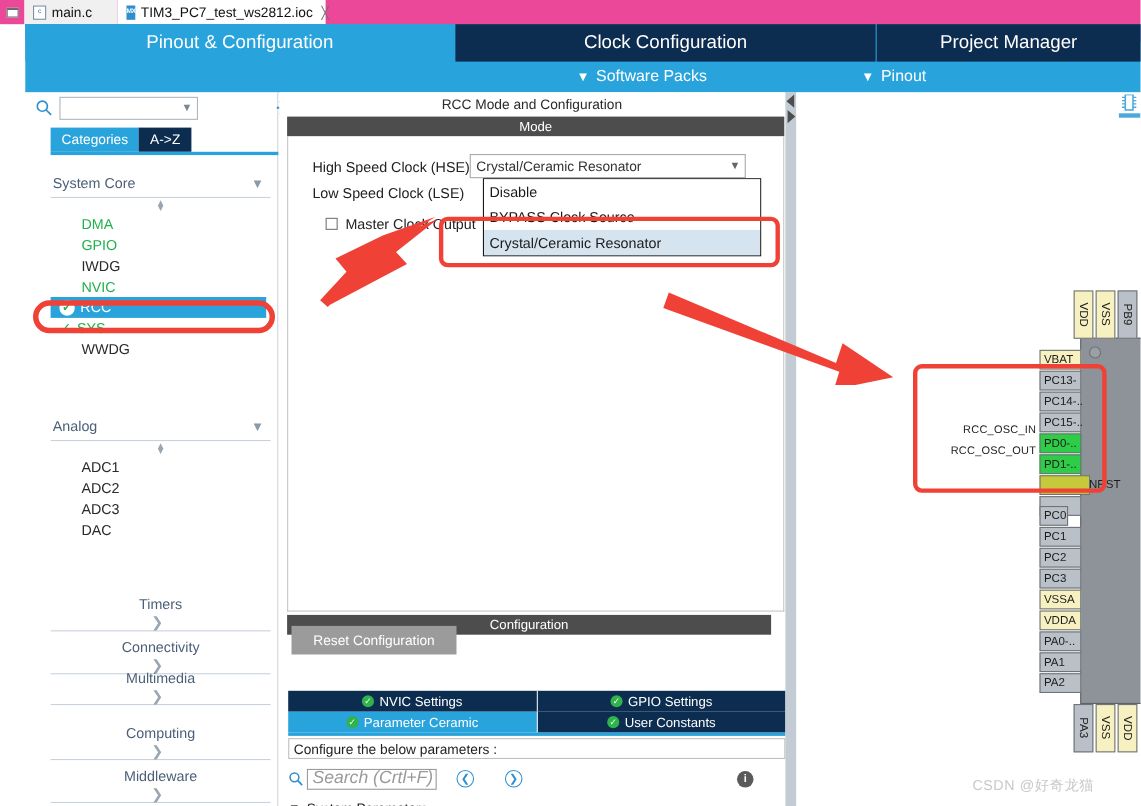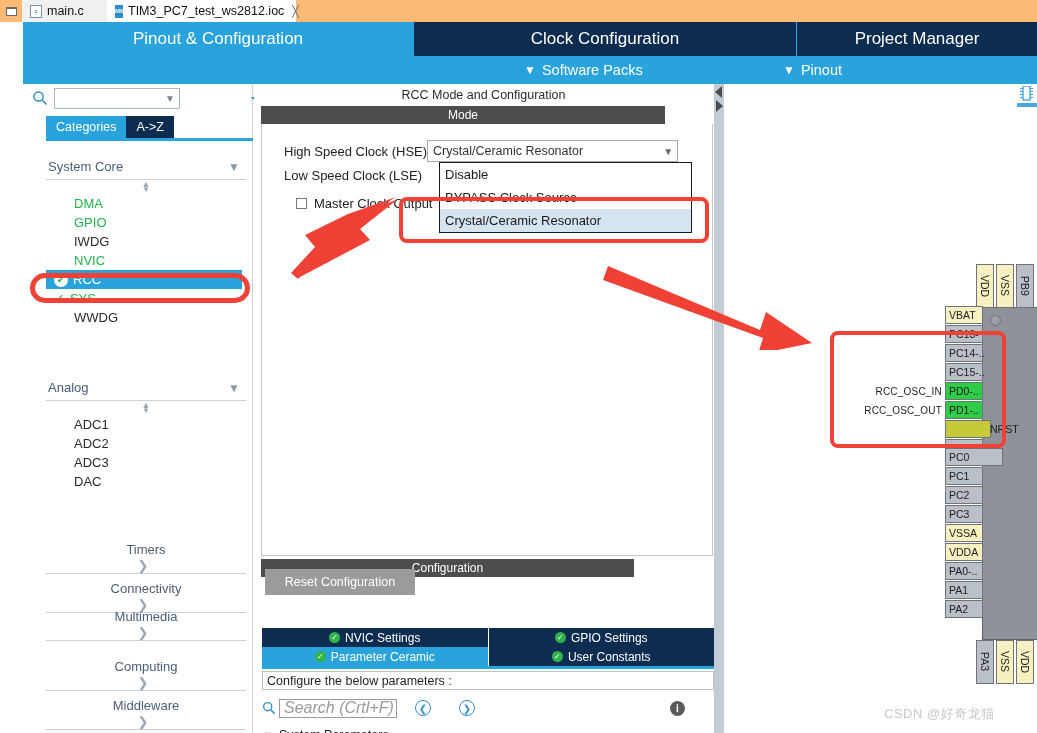--- a/index.html
+++ b/index.html
@@ -10,21 +10,21 @@
     background: #ffffff;
     font-family: "Liberation Sans", sans-serif;
     font-size: 12px;
     color: #1a1a1a;
   }
   #root { position: relative; width: 1037px; height: 733px; background:#fff; }
 
   
   .tabstrip {
     position: absolute; left:0; top:0; width:1037px; height:38px;
-    background:#fdba74; border-bottom:1px solid #c8c8c8;
+    background:#ec4899; border-bottom:1px solid #c8c8c8;
   }
   .tab-restore {
     position:absolute; left:2px; top:2px; width:18px; height:18px;
     display:flex; align-items:center; justify-content:center;
   }
   .tab-restore .sq {
     width:11px;height:9px;border:1px solid #6b6b6b;border-top-width:2px;background:#fff;
   }
   .etab {
     position:absolute; top:0; height:22px;
@@ -232,20 +232,21 @@
     background:#8d9399; border:1px solid #5e6469;
   }
   .chip-dot {
     position:absolute; left:266px; top:231px; width:11px;height:11px;border-radius:50%;
     background:#9aa0a6; border:1px solid #6d7277;
   }
   .pin {
     position:absolute; height:18px; display:flex; align-items:center;
     font-size:10.5px; color:#1c1c1c; padding-left:3px;
     border:1px solid #6e7479;
+    margin-top:12px;
   }
   .pin.gray { background:#b9c0c7; }
   .pin.power { background:#f7f0c0; }
   .pin.green { background:#2ecc47; }
   .pin.nrst { background:#c5c93a;padding-left:44px; }
   .vpin {
     position:absolute; width:18px; display:flex; align-items:center; justify-content:center;
     font-size:10.5px; color:#1c1c1c; border:1px solid #6e7479;
     writing-mode:vertical-rl; text-orientation:mixed;
   }
@@ -424,21 +425,21 @@
       <span>Middleware</span>
       <span class="carrow2">❯</span>
     </div>
   </div>
 
   <div class="center">
 
     <div class="sec-title" style="position:absolute;left:0;top:0;width:459px;">
       <span>RCC Mode and Configuration</span>
     </div>
-    <div class="bar-dark" style="position:absolute;left:7px;top:22px;width:404px;">
+    <div class="bar-dark" style="position:absolute;left:7px;top:22px;width:452px;">
       <span>Mode</span>
     </div>
 
     <div class="mode-box" style="left:7px;top:40px;width:452px;">
       <div class="row-hse">
         <span class="lbl">High Speed Clock (HSE)</span>
         <div class="combo">
           <span class="cvtext">Crystal/Ceramic Resonator</span>
           <span style="color:#666;font-size:10px;">▼</span>
         </div>
@@ -457,21 +458,21 @@
         </div>
         <div class="dd-item">
           <span>BYPASS Clock Source</span>
         </div>
         <div class="dd-item sel">
           <span>Crystal/Ceramic Resonator</span>
         </div>
       </div>
     </div>
 
-    <div class="bar-dark" style="position:absolute;left:7px;top:475px;width:373px;">
+    <div class="bar-dark" style="position:absolute;left:7px;top:475px;width:440px;">
       <span>Configuration</span>
     </div>
     <div class="config-wrap">
       <button class="reset-btn">
         <span>Reset Configuration</span>
       </button>
 
       <div class="settabs">
         <div class="strow">
           <div class="stab">
@@ -574,21 +575,21 @@
     <div class="pin green" style="left:221px; top:298px; width:38px;">
         <span>PD0-..</span>
       </div>
     <div class="pin green" style="left:221px; top:317px; width:38px;">
         <span>PD1-..</span>
       </div>
     <div class="pin nrst" style="left:221px; top:336px; width:38px;">
         <span>NRST</span>
       </div>
     <div class="pin gray" style="left:221px; top:355px; width:38px;"></div>
-    <div class="pin gray" style="left:221px; top:364px; width:58px;">
+    <div class="pin gray" style="left:221px; top:364px; width:26px;">
         <span>PC0</span>
       </div>
     <div class="pin gray" style="left:221px; top:383px; width:38px;">
         <span>PC1</span>
       </div>
     <div class="pin gray" style="left:221px; top:402px; width:38px;">
         <span>PC2</span>
       </div>
     <div class="pin gray" style="left:221px; top:421px; width:38px;">
         <span>PC3</span>

